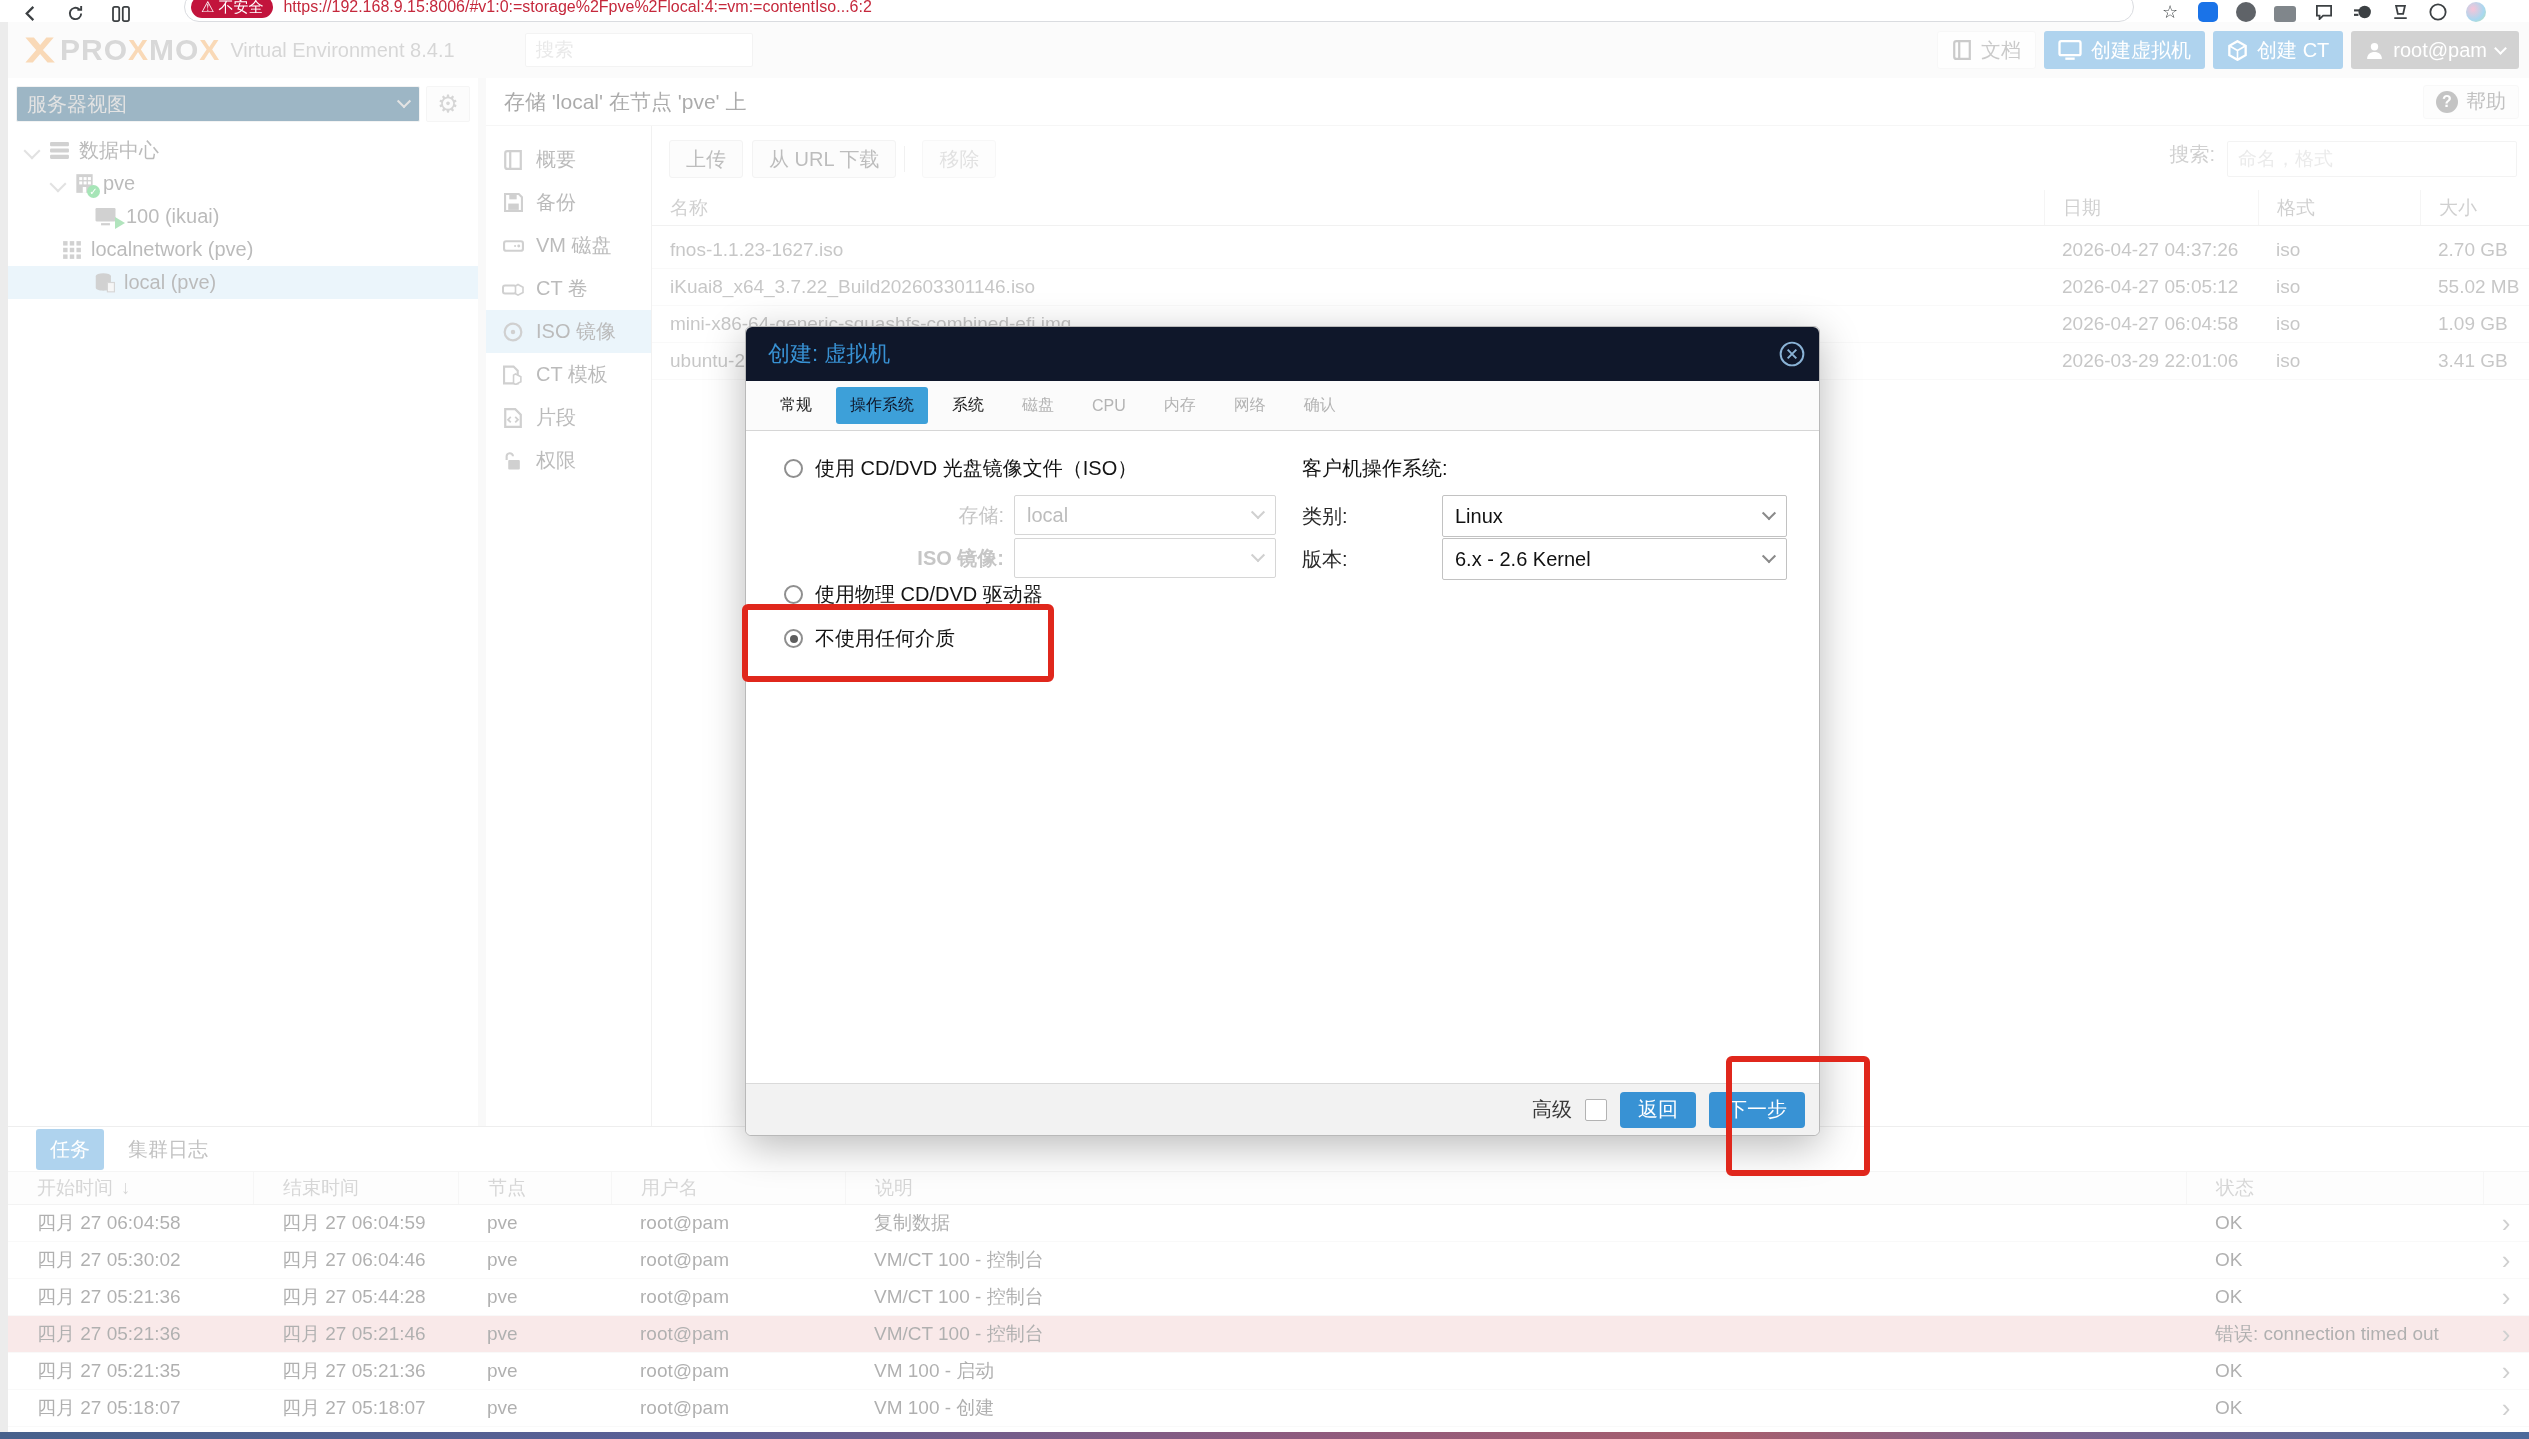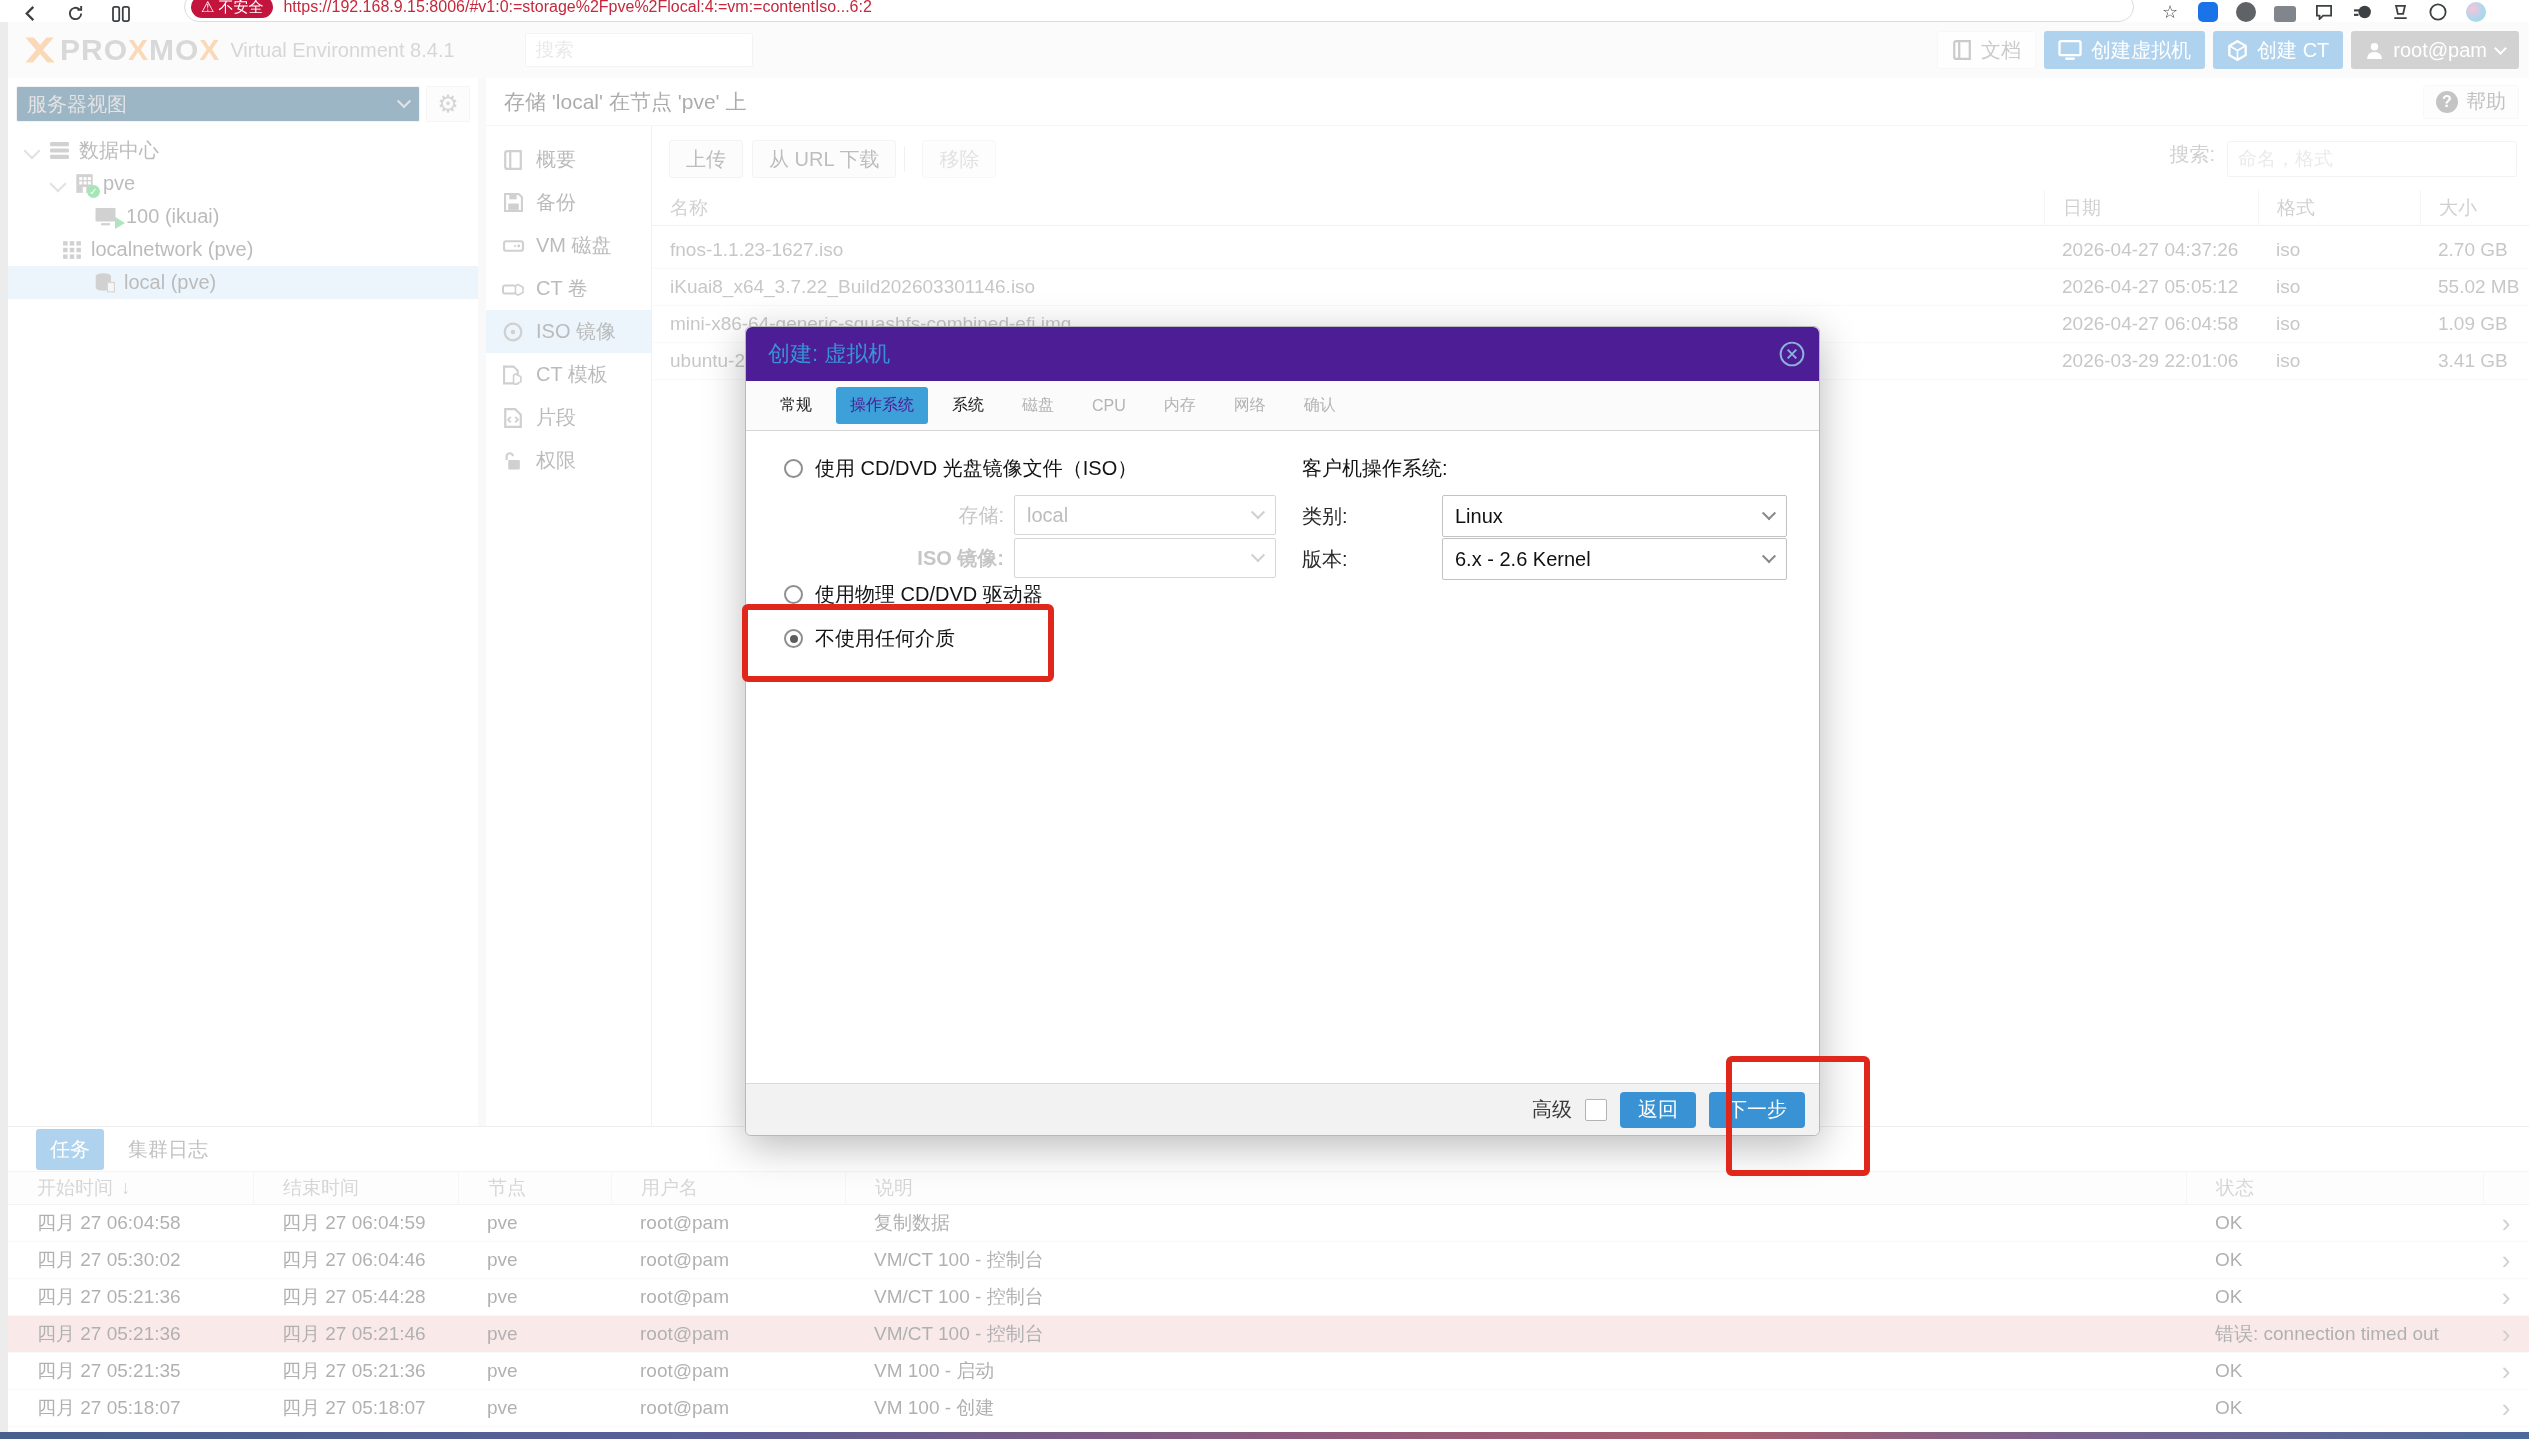--- a/index.html
+++ b/index.html
@@ -129,28 +129,28 @@
   .trow { height:37px; font-size:19px; color:#3a3a3a; border-bottom:1px solid #efefef; }
   .trow > div { padding-left:29px; white-space:nowrap; overflow:hidden; }
   .trow.err { background:#f0c9c9; }
   .trow .rchev { color:#8a8a8a; font-size:26px; padding-left:0; text-align:center; }
 
   
   .dialog { position:absolute; left:745px; top:326px; width:1075px; height:810px; z-index:10;
     background:#fff; border:1px solid #b9b9b9; border-radius:6px;
     box-shadow:0 10px 40px rgba(0,0,0,0.28); }
   .dlg-titlebar { position:absolute; left:0; top:0; right:0; height:54px; display:flex; align-items:center;
-    border-radius:6px 6px 0 0; background:#4c1d95; }
+    border-radius:6px 6px 0 0; background:#0f172a; }
   .dlg-title { color:#3892d4; font-size:22px; margin-left:22px; }
   .dlg-close { margin-left:auto; margin-right:14px; color:#8ab3d6; }
   .dlg-tabs { position:absolute; left:0; top:54px; right:0; height:50px; display:flex; align-items:center;
     gap:10px; padding-left:20px; border-bottom:1px solid #d6d6d6; background:#fbfbfb; }
   .dtab { font-size:16px; padding:8px 14px; border-radius:3px; }
   .dtab.on { color:#1d1d1d; }
-  .dtab.active { background:#3da0d9; color:#4c1d95; }
+  .dtab.active { background:#3da0d9; color:#0f172a; }
   .dtab.dis { color:#b4b4b4; }
   .dlg-body { position:absolute; left:0; top:104px; right:0; bottom:52px; background:#fff; }
 
   .optrow { position:absolute; display:flex; align-items:center; gap:12px; font-size:20px; color:#141414; }
   .radio { width:19px; height:19px; border:2px solid #8f8f8f; border-radius:50%; background:#fff;
     position:relative; flex:none; }
   .radio.checked::after { content:""; position:absolute; left:3.5px; top:3.5px; width:8px; height:8px;
     border-radius:50%; background:#5d5d5d; }
   .frow { position:absolute; display:flex; align-items:center; }
   .flabel { width:230px; text-align:right; font-size:20px; color:#c6c6c6; padding-right:10px; }

